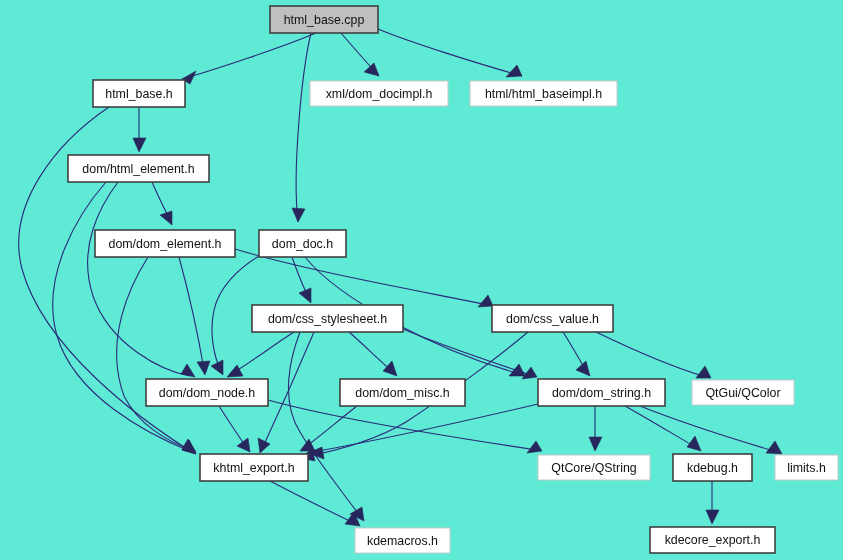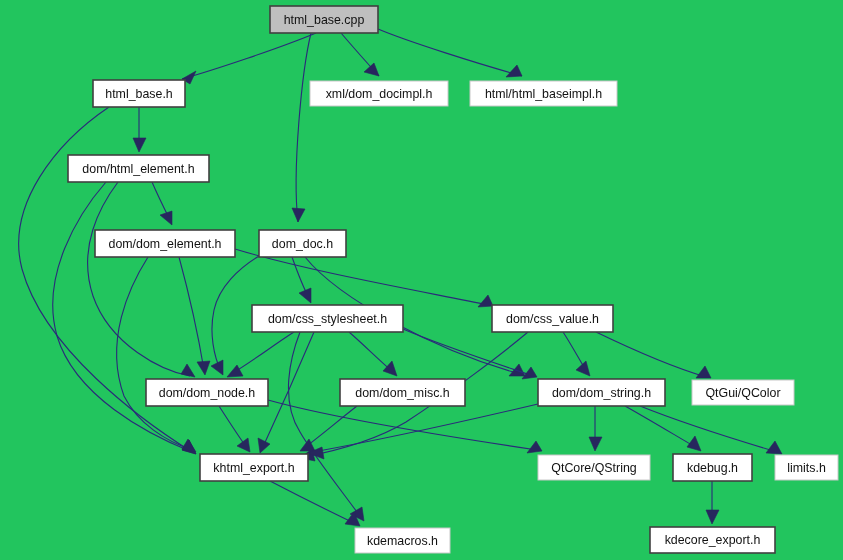--- a/index.html
+++ b/index.html
@@ -4,21 +4,21 @@
 <style>
   html, body {
     margin: 0;
     padding: 0;
     background: #ffffff;
   }
   #canvas {
     position: relative;
     width: 843px;
     height: 560px;
-    background: #22c55e;
+    background: #5eead4;
     font-family: "Liberation Sans", sans-serif;
   }
   svg#graph {
     position: absolute;
     left: 0;
     top: 0;
     width: 843px;
     height: 560px;
   }
   .edge-path {

